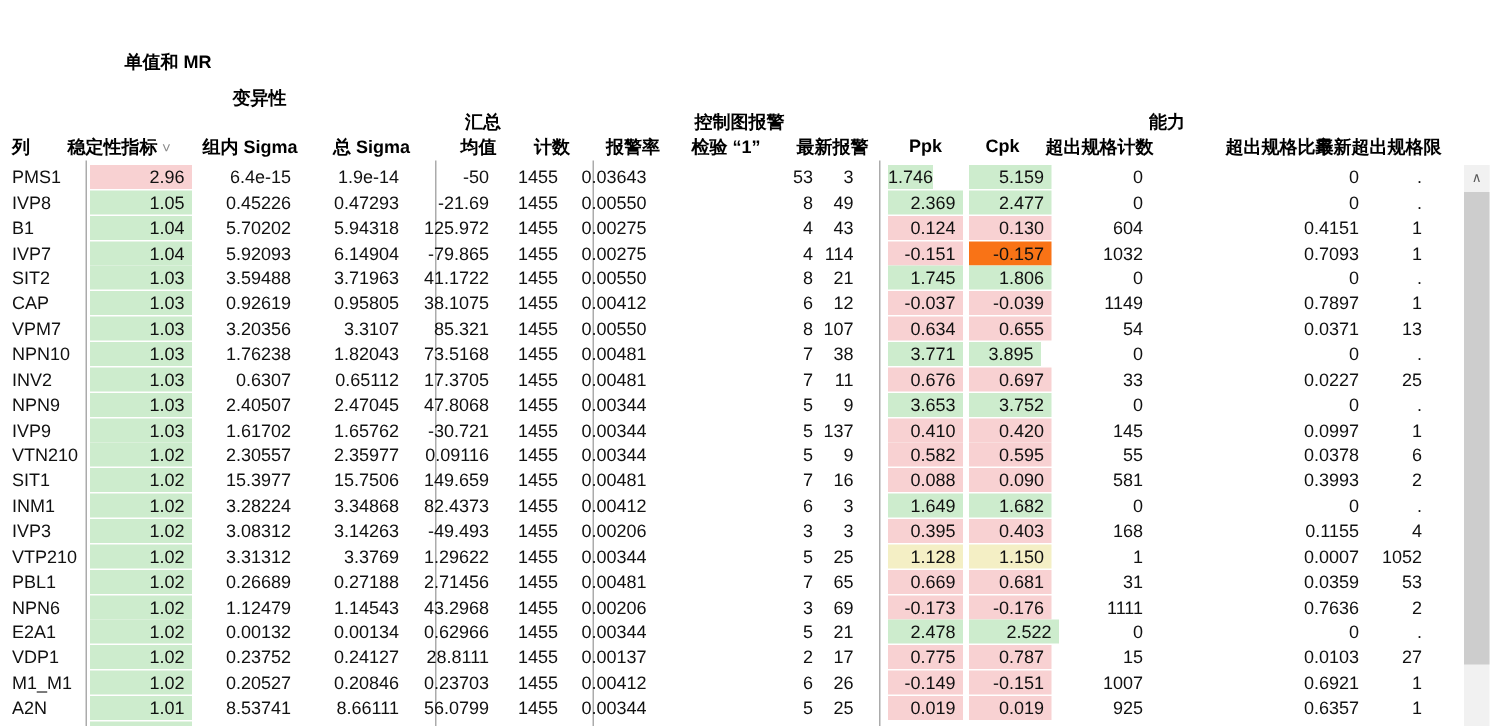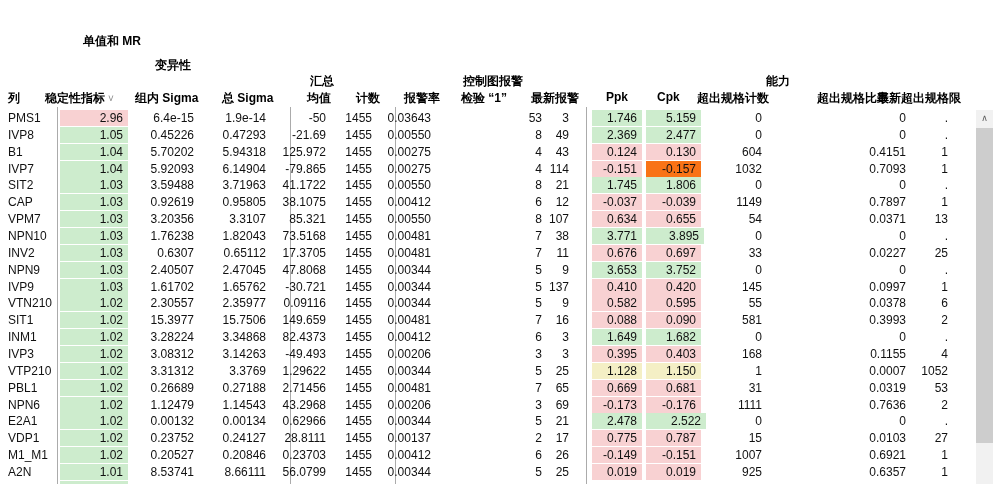--- a/index.html
+++ b/index.html
@@ -80,21 +80,21 @@
       <div class="trow" style="top: 110px;">
         <div class="cell" style="left: 8px;">PMS1</div>
         <div class="cell colored" style="left: 60px; width: 68px; background: rgb(248, 209, 210);">2.96</div>
         <div class="cell num" style="right: 781px;">6.4e-15</div>
         <div class="cell num" style="right: 709px;">1.9e-14</div>
         <div class="cell num" style="right: 649px;">-50</div>
         <div class="cell num" style="right: 603px;">1455</div>
         <div class="cell num" style="right: 544px;">0.03643</div>
         <div class="cell num" style="right: 433px;">53</div>
         <div class="cell num" style="right: 406px;">3</div>
-        <div class="cell colored" style="left: 592px; width: 50px; background: rgb(205, 236, 205);">1.746</div>
+        <div class="cell colored" style="left: 592px; width: 30px; background: rgb(205, 236, 205);">1.746</div>
         <div class="cell colored" style="left: 646px; width: 55px; background: rgb(205, 236, 205);">5.159</div>
         <div class="cell num" style="right: 213px;">0</div>
         <div class="cell num" style="right: 69px;">0</div>
         <div class="cell num" style="right: 27px;">.</div>
       </div>
       <div class="trow" style="top: 127px;">
         <div class="cell" style="left: 8px;">IVP8</div>
         <div class="cell colored" style="left: 60px; width: 68px; background: rgb(205, 236, 205);">1.05</div>
         <div class="cell num" style="right: 781px;">0.45226</div>
         <div class="cell num" style="right: 709px;">0.47293</div>
@@ -193,21 +193,21 @@
         <div class="cell" style="left: 8px;">NPN10</div>
         <div class="cell colored" style="left: 60px; width: 68px; background: rgb(205, 236, 205);">1.03</div>
         <div class="cell num" style="right: 781px;">1.76238</div>
         <div class="cell num" style="right: 709px;">1.82043</div>
         <div class="cell num" style="right: 649px;">73.5168</div>
         <div class="cell num" style="right: 603px;">1455</div>
         <div class="cell num" style="right: 544px;">0.00481</div>
         <div class="cell num" style="right: 433px;">7</div>
         <div class="cell num" style="right: 406px;">38</div>
         <div class="cell colored" style="left: 592px; width: 50px; background: rgb(205, 236, 205);">3.771</div>
-        <div class="cell colored" style="left: 646px; width: 58px; background: rgb(205, 236, 205);">3.895</div>
+        <div class="cell colored" style="left: 646px; width: 48px; background: rgb(205, 236, 205);">3.895</div>
         <div class="cell num" style="right: 213px;">0</div>
         <div class="cell num" style="right: 69px;">0</div>
         <div class="cell num" style="right: 27px;">.</div>
       </div>
       <div class="trow" style="top: 245px;">
         <div class="cell" style="left: 8px;">INV2</div>
         <div class="cell colored" style="left: 60px; width: 68px; background: rgb(205, 236, 205);">1.03</div>
         <div class="cell num" style="right: 781px;">0.6307</div>
         <div class="cell num" style="right: 709px;">0.65112</div>
         <div class="cell num" style="right: 649px;">17.3705</div>
@@ -339,21 +339,21 @@
         <div class="cell num" style="right: 781px;">0.26689</div>
         <div class="cell num" style="right: 709px;">0.27188</div>
         <div class="cell num" style="right: 649px;">2.71456</div>
         <div class="cell num" style="right: 603px;">1455</div>
         <div class="cell num" style="right: 544px;">0.00481</div>
         <div class="cell num" style="right: 433px;">7</div>
         <div class="cell num" style="right: 406px;">65</div>
         <div class="cell colored" style="left: 592px; width: 50px; background: rgb(248, 209, 210);">0.669</div>
         <div class="cell colored" style="left: 646px; width: 55px; background: rgb(248, 209, 210);">0.681</div>
         <div class="cell num" style="right: 213px;">31</div>
-        <div class="cell num" style="right: 69px;">0.0319</div>
+        <div class="cell num" style="right: 69px;">0.0359</div>
         <div class="cell num" style="right: 27px;">53</div>
       </div>
       <div class="trow" style="top: 397px;">
         <div class="cell" style="left: 8px;">NPN6</div>
         <div class="cell colored" style="left: 60px; width: 68px; background: rgb(205, 236, 205);">1.02</div>
         <div class="cell num" style="right: 781px;">1.12479</div>
         <div class="cell num" style="right: 709px;">1.14543</div>
         <div class="cell num" style="right: 649px;">43.2968</div>
         <div class="cell num" style="right: 603px;">1455</div>
         <div class="cell num" style="right: 544px;">0.00206</div>

